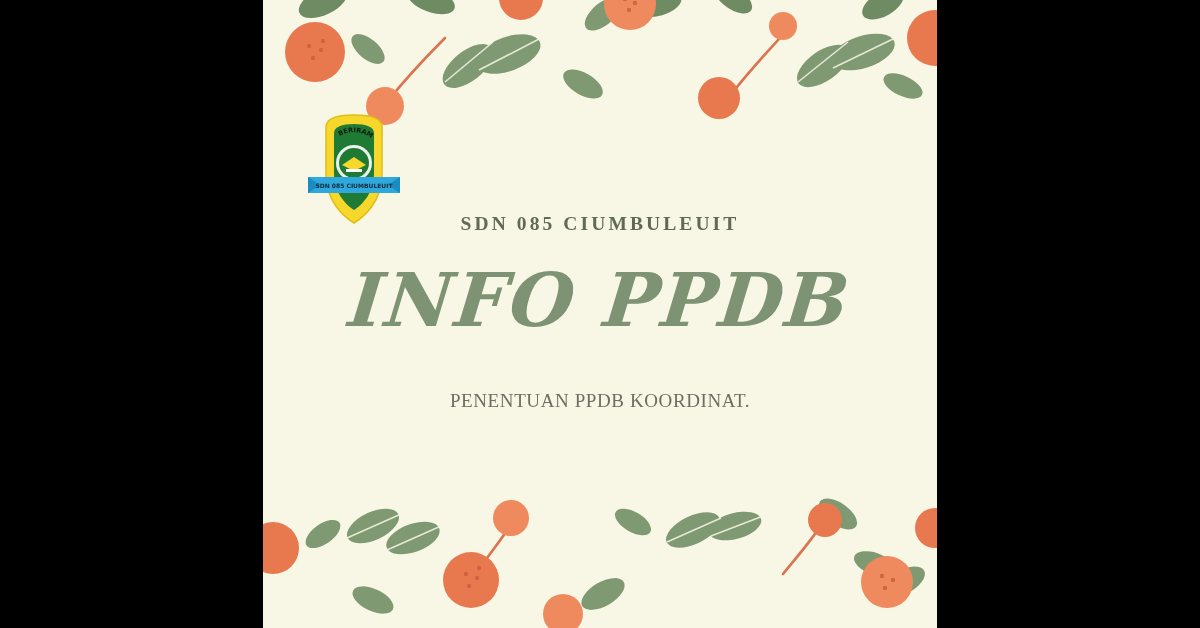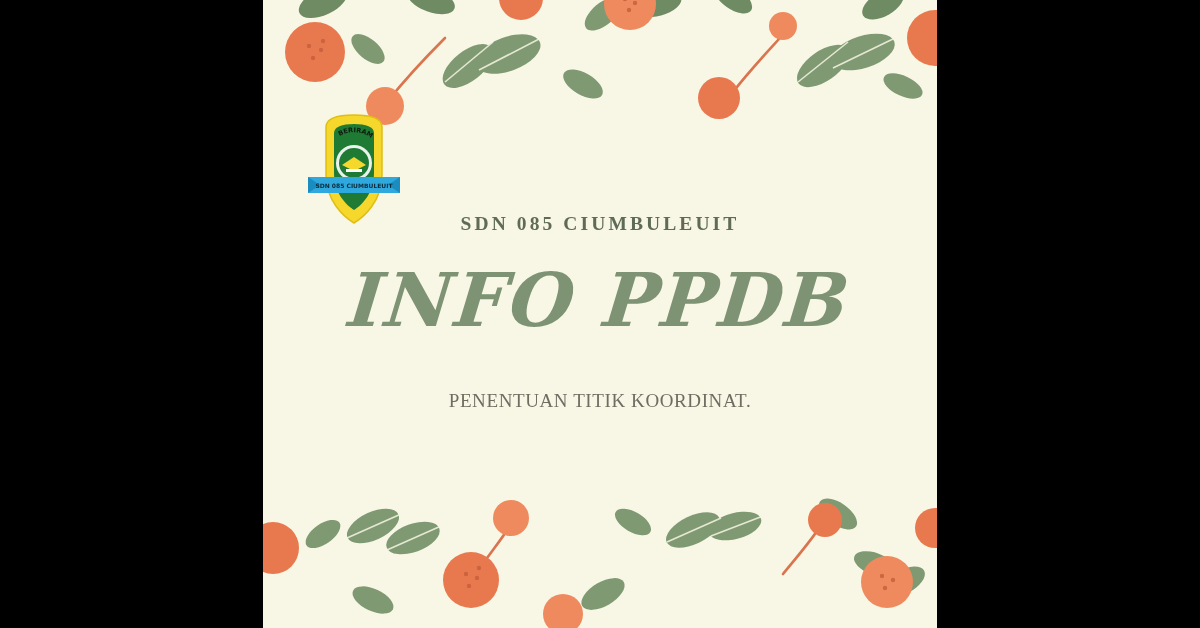--- a/index.html
+++ b/index.html
@@ -222,17 +222,17 @@
         <path d="M2 64 L94 64 L94 80 L2 80 Z" fill="#2ea8dd"></path>
         <path d="M2 64 L14 72 L2 80 Z" fill="#1b8cc0"></path>
         <path d="M94 64 L82 72 L94 80 Z" fill="#1b8cc0"></path>
         <text x="48" y="75" text-anchor="middle" font-family="DejaVu Sans, sans-serif" font-size="6" font-weight="bold" fill="#0b2b3a">SDN 085 CIUMBULEUIT</text>
       </svg>
     </div>
 
     <div class="text-block">
       <div class="school-name">SDN 085 CIUMBULEUIT</div>
       <div class="headline">INFO PPDB</div>
-      <div class="subline">PENENTUAN TITIK KOORDINAT.</div>
+      <div class="subline">PENENTUAN PPDB KOORDINAT.</div>
     </div>
 
   </div>
 </div>
 
 </body></html>

